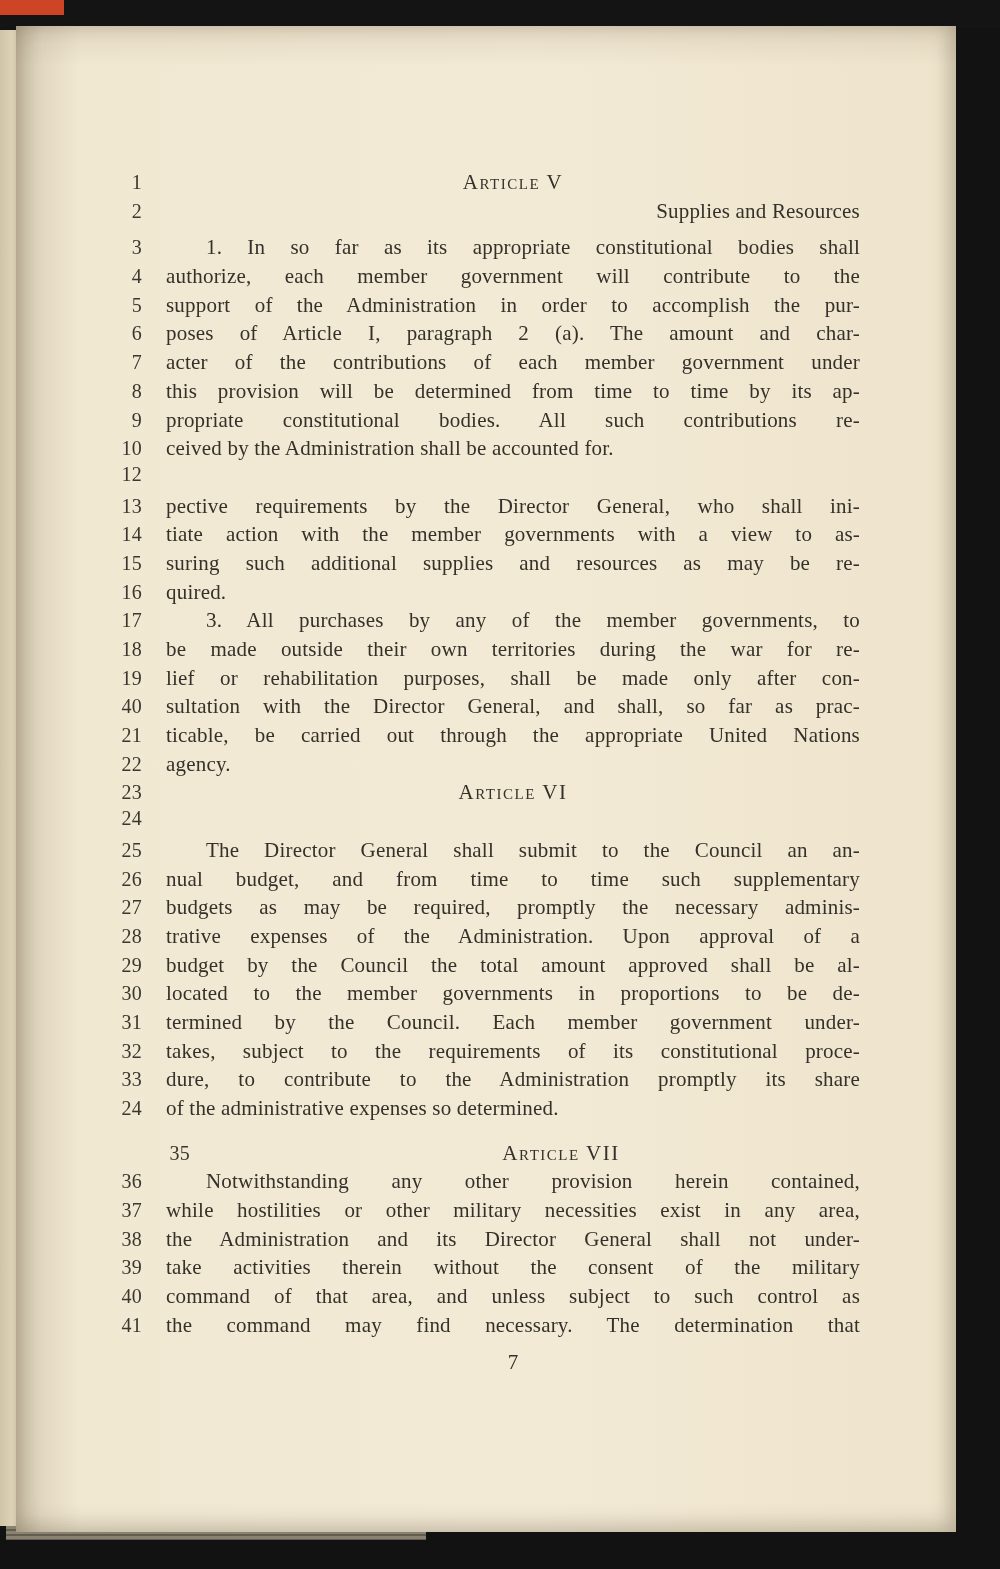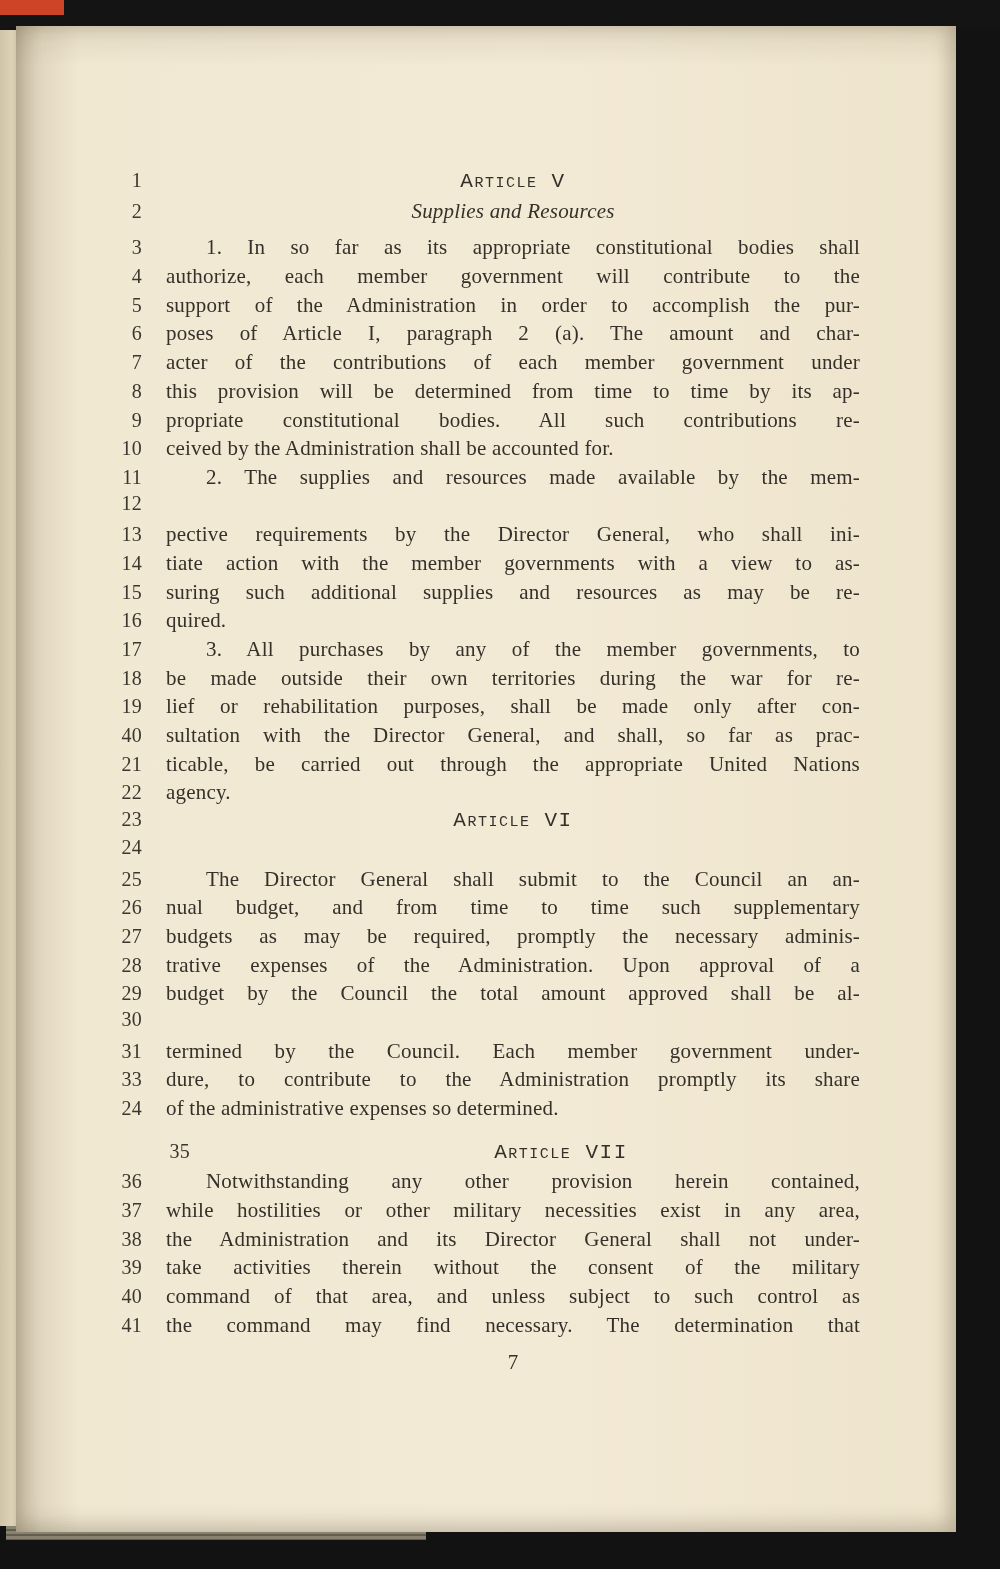--- a/index.html
+++ b/index.html
@@ -71,25 +71,23 @@
     white-space:normal;
     text-align:justify;
     text-align-last:justify;
   }
   .linetext.indent{ text-indent:40px; }
   .linetext.heading{
     text-align:center;
     font-variant:small-caps;
     letter-spacing:1.5px;
     white-space:nowrap;
-    font-family:Liberation Mono, monospace;
   }
   .linetext.subheading{
-    text-align:center;
-    font-style:italic;
+    text-align:right;
     white-space:nowrap;
   }
   .page-number{
     width:694px;
     margin-left:150px;
     margin-top:10px;
     text-align:center;
     font-size:21px;
     color:var(--ink);
   }
@@ -140,24 +138,20 @@
           </div>
           <div class="line">
             <span class="lineno">9</span>
             <span class="linetext body justify">propriate constitutional bodies.  All such contributions re-</span>
           </div>
           <div class="line">
             <span class="lineno">10</span>
             <span class="linetext body">ceived by the Administration shall be accounted for.</span>
           </div>
           <div class="line">
-            <span class="lineno">11</span>
-            <span class="linetext body justify indent">2. The supplies and resources made available by the mem-</span>
-          </div>
-          <div class="line">
             <span class="lineno">12</span>
           </div>
           <div class="line">
             <span class="lineno">13</span>
             <span class="linetext body justify">pective requirements by the Director General, who shall ini-</span>
           </div>
           <div class="line">
             <span class="lineno">14</span>
             <span class="linetext body justify">tiate action with the member governments with a view to as-</span>
           </div>
@@ -215,24 +209,29 @@
           <div class="line">
             <span class="lineno">28</span>
             <span class="linetext body justify">trative expenses of the Administration.  Upon approval of a</span>
           </div>
           <div class="line">
             <span class="lineno">29</span>
             <span class="linetext body justify">budget by the Council the total amount approved shall be al-</span>
           </div>
           <div class="line">
             <span class="lineno">30</span>
+            <span class="linetext body justify">located to the member governments in proportions to be de-</span>
           </div>
           <div class="line">
             <span class="lineno">31</span>
             <span class="linetext body justify">termined by the Council.  Each member government under-</span>
+          </div>
+          <div class="line">
+            <span class="lineno">32</span>
+            <span class="linetext body justify">takes, subject to the requirements of its constitutional proce-</span>
           </div>
           <div class="line">
             <span class="lineno">33</span>
             <span class="linetext body justify">dure, to contribute to the Administration promptly its share</span>
           </div>
           <div class="line">
             <span class="lineno">24</span>
             <span class="linetext body">of the administrative expenses so determined.</span>
           </div>
           <div class="line" style="margin-top: 16px; padding-left: 48px;">

